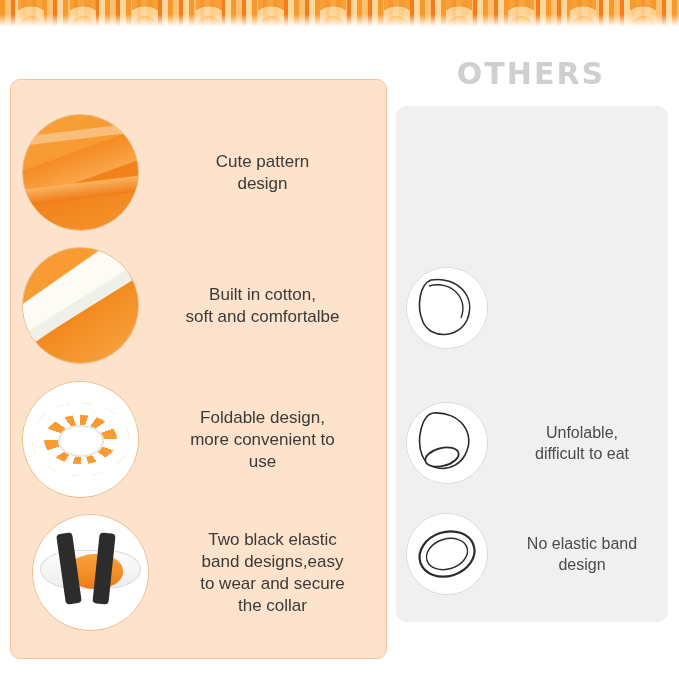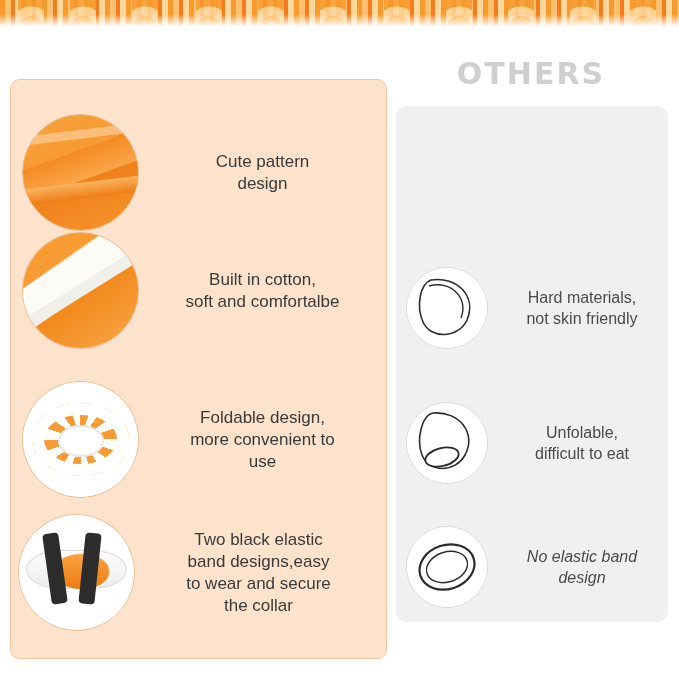--- a/index.html
+++ b/index.html
@@ -200,41 +200,41 @@
   <div class="panel-others"></div>
 
   <div class="row" style="left:22px;top:110px;width:360px;height:125px;">
     <div class="circ" style="width:115px;height:115px;">
       <div class="ph1"></div>
     </div>
     <div class="lbl" style="width:215px;margin-left:16px;">Cute pattern
 design</div>
   </div>
 
-  <div class="row" style="left:22px;top:228px;width:360px;height:125px;">
+  <div class="row" style="left:22px;top:243px;width:360px;height:125px;">
     <div class="circ" style="width:115px;height:115px;">
       <div class="ph2"></div>
     </div>
     <div class="lbl" style="width:215px;margin-left:16px;">Built in cotton,
 soft and comfortalbe</div>
   </div>
 
   <div class="row" style="left:22px;top:377px;width:360px;height:125px;align-items:center;">
     <div class="circ" style="width:115px;height:115px;">
       <div class="ph3">
           <div class="ring"></div>
           <div class="hole"></div>
         </div>
     </div>
     <div class="lbl" style="width:215px;margin-left:16px;">Foldable design,
 more convenient to
 use</div>
   </div>
 
-  <div class="row" style="left:18px;top:510px;width:360px;height:125px;">
+  <div class="row" style="left:32px;top:510px;width:360px;height:125px;">
     <div class="circ" style="width:115px;height:115px;">
       <div class="ph4">
           <div class="band"></div>
           <div class="orange"></div>
           <div class="el1"></div>
           <div class="el2"></div>
         </div>
     </div>
     <div class="lbl" style="width:215px;margin-left:16px;">Two black elastic
 band designs,easy
@@ -246,38 +246,36 @@
 
   <div class="row" style="left:406px;top:265px;width:256px;height:86px;">
     <div class="circ white" style="width:80px;height:80px;">
       <div class="sk">
         <svg viewBox="0 0 80 80">
           <path d="M24 12 C50 8, 70 28, 60 52 C52 70, 24 72, 16 54 C9 38, 13 16, 24 12 Z" fill="#fff" stroke="#2b2b2b" stroke-width="1.6"></path>
           <path d="M22 18 C44 12, 62 30, 54 50" fill="none" stroke="#2b2b2b" stroke-width="1.4"></path>
         </svg>
       </div>
     </div>
-    <div class="lbl gray" style="width:160px;margin-left:14px;">Hard materials,
-not skin friendly</div>
   </div>
 
   <div class="row" style="left:406px;top:400px;width:256px;height:86px;">
     <div class="circ white" style="width:80px;height:80px;">
       <div class="sk">
         <svg viewBox="0 0 80 80">
           <path d="M26 10 C52 8, 70 30, 58 52 C48 70, 22 70, 15 52 C9 36, 15 12, 26 10 Z" fill="#fff" stroke="#2b2b2b" stroke-width="1.6"></path>
           <ellipse cx="35" cy="54" rx="17" ry="9" fill="#fff" stroke="#2b2b2b" stroke-width="1.8" transform="rotate(-14 35 54)"></ellipse>
         </svg>
       </div>
     </div>
     <div class="lbl gray" style="width:160px;margin-left:14px;">Unfolable,
 difficult to eat</div>
   </div>
 
-  <div class="row" style="left:406px;top:524px;width:256px;height:86px;font-style:italic;">
+  <div class="row" style="left:406px;top:511px;width:256px;height:86px;">
     <div class="circ white" style="width:80px;height:80px;">
       <div class="sk">
         <svg viewBox="0 0 80 80">
           <ellipse cx="40" cy="40" rx="28" ry="22" fill="#fff" stroke="#2b2b2b" stroke-width="2.2" transform="rotate(-18 40 40)"></ellipse>
           <ellipse cx="40" cy="40" rx="21" ry="15" fill="#fff" stroke="#2b2b2b" stroke-width="1.4" transform="rotate(-18 40 40)"></ellipse>
         </svg>
       </div>
     </div>
     <div class="lbl gray" style="width:160px;margin-left:14px;">No elastic band
 design</div>

